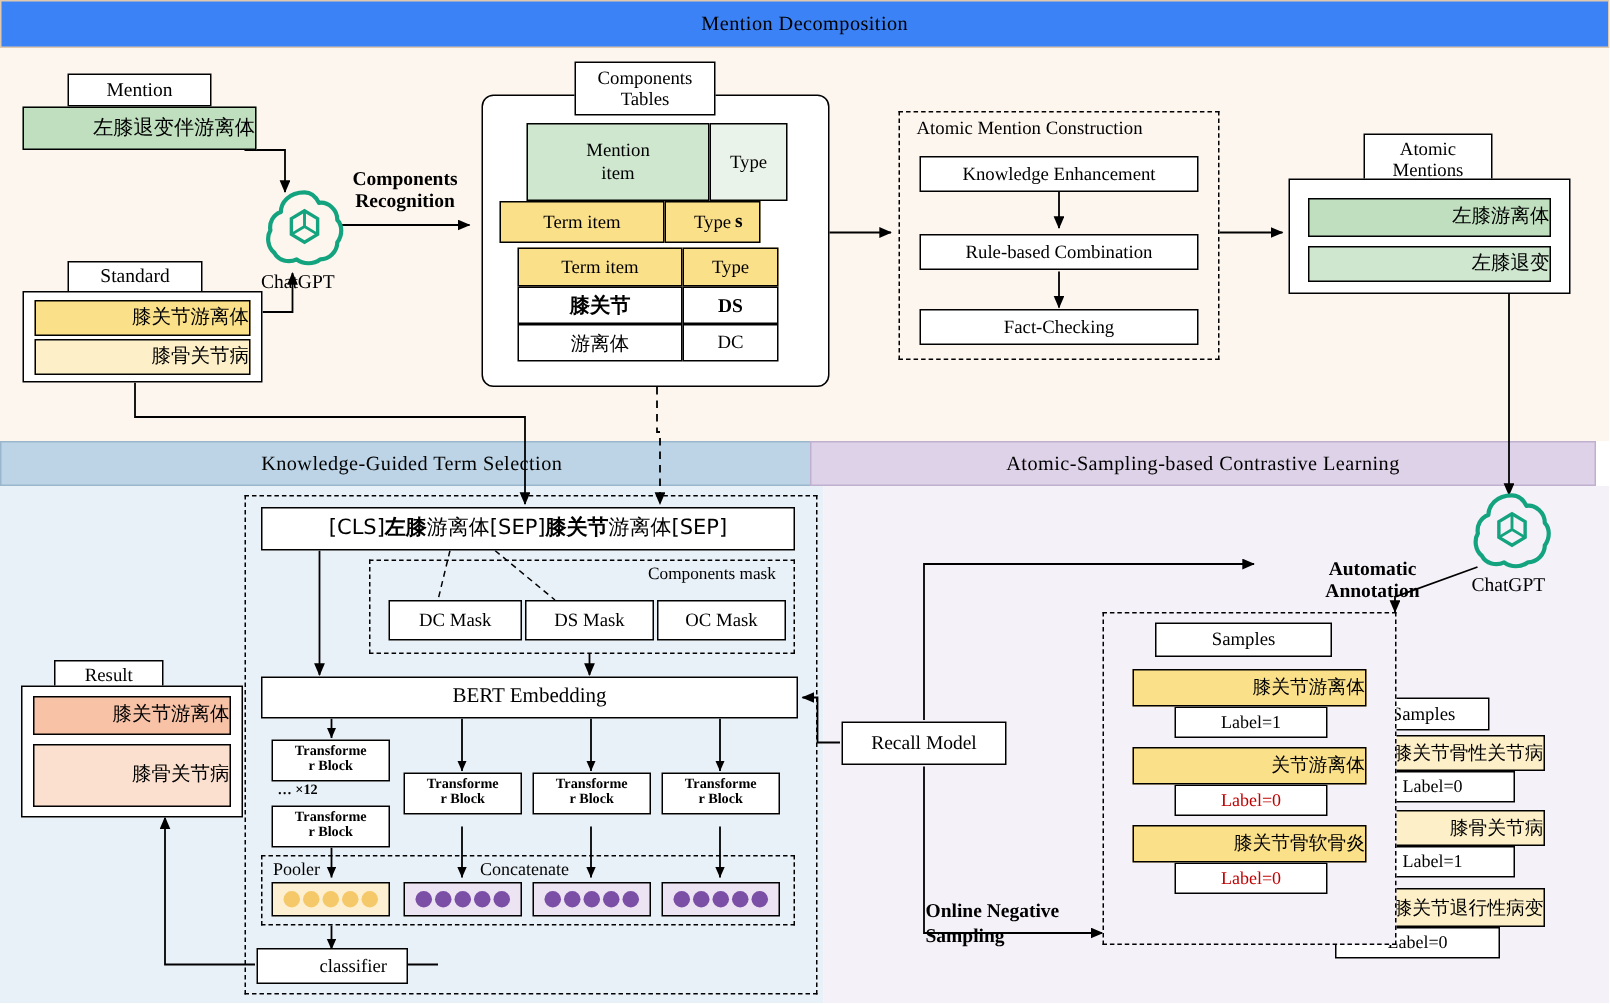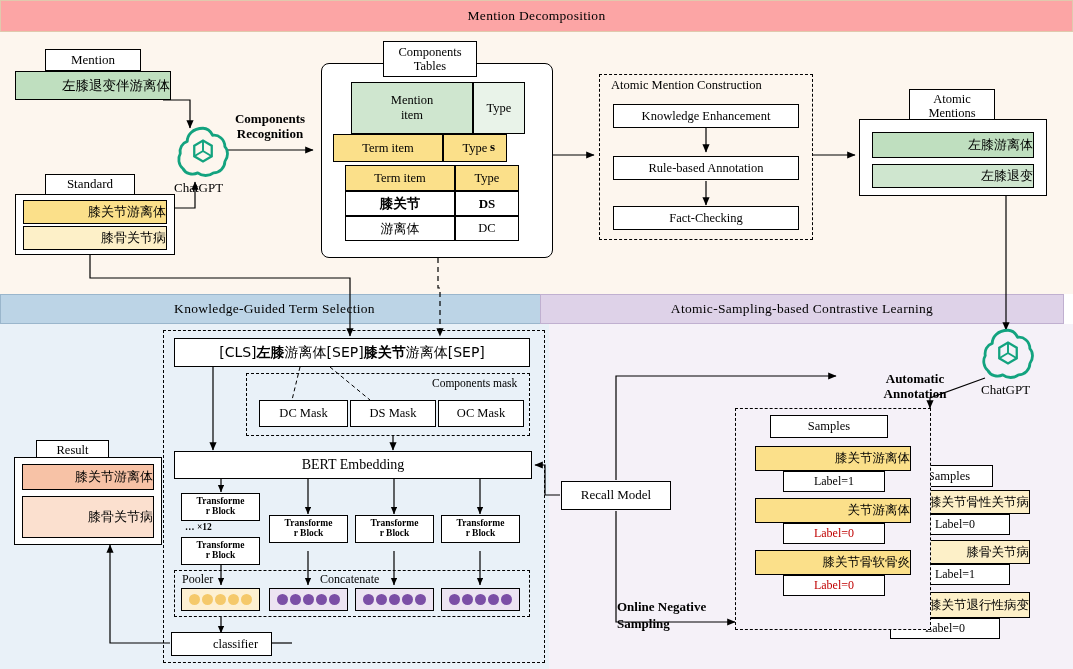--- a/index.html
+++ b/index.html
@@ -89,21 +89,21 @@
     text-align: center;
   }
   .chatgpt-wrap { position: absolute; }
   .centerlbl { text-align:center; }
 </style>
 </head>
 <body>
 
 <div id="canvas">
 
-  <div class="abs band" style="left:0;top:0;width:1073px;height:32px;background:#fca5a5;border:1px solid #e0c9ad;">
+  <div class="abs band" style="left:0;top:0;width:1073px;height:32px;background:#3b82f6;border:1px solid #e0c9ad;">
     <span>Mention Decomposition</span>
   </div>
   <div class="abs" style="left:0;top:32px;width:1073px;height:262px;background:#fdf6ee;"></div>
 
   <div class="abs band" style="left:0;top:294px;width:549px;height:30px;background:#bcd4e6;border:1px solid #9ab6cc;">
     <span>Knowledge-Guided Term Selection</span>
   </div>
   <div class="abs" style="left:0;top:324px;width:549px;height:345px;background:#e9f1f8;"></div>
 
   <div class="abs band" style="left:540px;top:294px;width:524px;height:30px;background:#ded2e8;border:1px solid #c0b0d0;">
@@ -256,21 +256,21 @@
   </div>
 
   <div class="abs dashbox" style="left:599px;top:74px;width:214px;height:166px;"></div>
   <div class="lbl" style="left:611px;top:78px;font-size:12.5px;">
     <span>Atomic Mention Construction</span>
   </div>
   <div class="abs box" style="left:613px;top:104px;width:186px;height:24px;font-size:12.5px;">
     <span>Knowledge Enhancement</span>
   </div>
   <div class="abs box" style="left:613px;top:156px;width:186px;height:24px;font-size:12.5px;">
-    <span>Rule-based Annotation</span>
+    <span>Rule-based Combination</span>
   </div>
   <div class="abs box" style="left:909px;top:89px;width:86px;height:34px;font-size:12.5px;white-space:pre-line;">
     <span>Atomic
 Mentions</span>
   </div>
 
   <div class="abs box" style="left:613px;top:206px;width:186px;height:24px;font-size:12.5px;">
     <span>Fact-Checking</span>
   </div>
   <div class="abs box" style="left:859px;top:119px;width:188px;height:77px;display:block;background:#fff;"></div>

